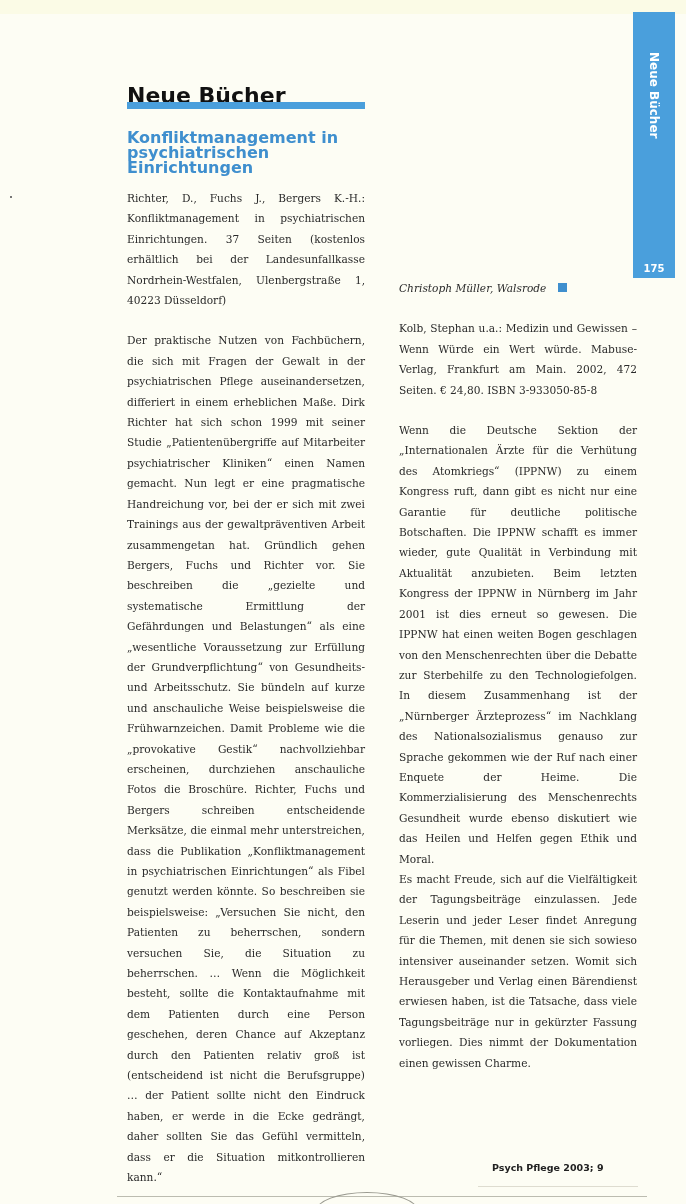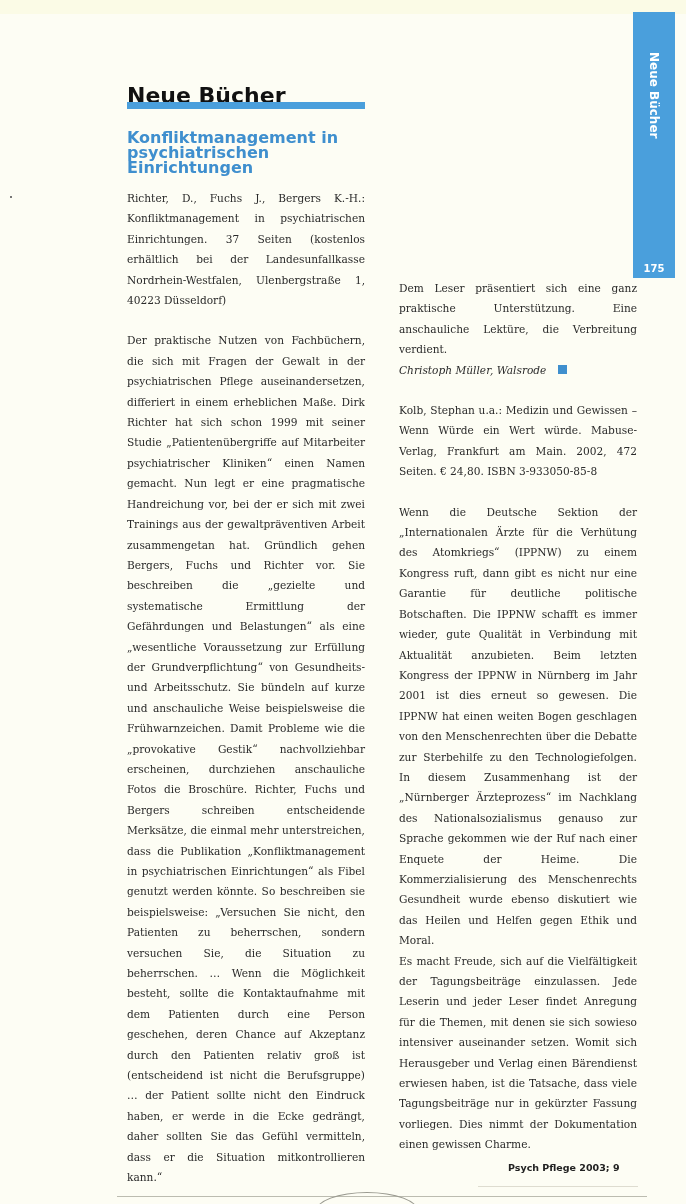--- a/index.html
+++ b/index.html
@@ -99,21 +99,21 @@
     }
     .end-mark {
       display: inline-block;
       width: 9px; height: 9px;
       background: #3f8fce;
       margin-left: 12px;
       vertical-align: 0px;
     }
     .footer-ref {
       position: absolute;
-      left: 508px; top: 1162px;
+      left: 492px; top: 1162px;
       font-family: "DejaVu Sans", "Liberation Sans", sans-serif;
       font-weight: bold;
       font-size: 9.5px;
       color: #222;
     }
     .footer-rule {
       position: absolute;
       left: 117px; top: 1196px;
       width: 530px; height: 1px;
       background: #bcbcb0;
@@ -154,21 +154,20 @@
 </div>
 
 <div class="col col-left">
   <div class="subhead">Konfliktmanagement in psychiatrischen Einrichtungen</div>
   <p class="para">Richter, D., Fuchs J., Bergers K.-H.: Konfliktmanagement in psychiatrischen Einrichtungen. 37 Seiten (kostenlos erhältlich bei der Landesunfallkasse Nordrhein-Westfalen, Ulenbergstraße 1, 40223 Düsseldorf)</p>
   <div class="gap"></div>
   <p class="para">Der praktische Nutzen von Fachbüchern, die sich mit Fragen der Gewalt in der psychiatrischen Pflege auseinandersetzen, differiert in einem erheblichen Maße. Dirk Richter hat sich schon 1999 mit seiner Studie „Patientenübergriffe auf Mitarbeiter psychiatrischer Kliniken“ einen Namen gemacht. Nun legt er eine pragmatische Handreichung vor, bei der er sich mit zwei Trainings aus der gewaltpräventiven Arbeit zusammengetan hat. Gründlich gehen Bergers, Fuchs und Richter vor. Sie beschreiben die „gezielte und systematische Ermittlung der Gefährdungen und Belastungen“ als eine „wesentliche Voraussetzung zur Erfüllung der Grundverpflichtung“ von Gesundheits- und Arbeitsschutz. Sie bündeln auf kurze und anschauliche Weise beispielsweise die Frühwarnzeichen. Damit Probleme wie die „provokative Gestik“ nachvollziehbar erscheinen, durchziehen anschauliche Fotos die Broschüre. Richter, Fuchs und Bergers schreiben entscheidende Merksätze, die einmal mehr unterstreichen, dass die Publikation „Konfliktmanagement in psychiatrischen Einrichtungen“ als Fibel genutzt werden könnte. So beschreiben sie beispielsweise: „Versuchen Sie nicht, den Patienten zu beherrschen, sondern versuchen Sie, die Situation zu beherrschen. … Wenn die Möglichkeit besteht, sollte die Kontaktaufnahme mit dem Patienten durch eine Person geschehen, deren Chance auf Akzeptanz durch den Patienten relativ groß ist (entscheidend ist nicht die Berufsgruppe) … der Patient sollte nicht den Eindruck haben, er werde in die Ecke gedrängt, daher sollten Sie das Gefühl vermitteln, dass er die Situation mitkontrollieren kann.“</p>
 </div>
 
 <div class="col col-right">
-  <p class="para">Dem Leser präsentiert sich eine ganz praktische Unterstützung. Eine anschauliche Lektüre, die Verbreitung verdient.</p>
   <div class="signature">
     <span>Christoph Müller, Walsrode</span><span class="end-mark"></span>
   </div>
   <div class="gap"></div>
   <p class="para">Kolb, Stephan u.a.: Medizin und Gewissen – Wenn Würde ein Wert würde. Mabuse-Verlag, Frankfurt am Main. 2002, 472 Seiten. € 24,80. ISBN 3-933050-85-8</p>
   <div class="gap"></div>
   <p class="para">Wenn die Deutsche Sektion der „Internationalen Ärzte für die Verhütung des Atomkriegs“ (IPPNW) zu einem Kongress ruft, dann gibt es nicht nur eine Garantie für deutliche politische Botschaften. Die IPPNW schafft es immer wieder, gute Qualität in Verbindung mit Aktualität anzubieten. Beim letzten Kongress der IPPNW in Nürnberg im Jahr 2001 ist dies erneut so gewesen. Die IPPNW hat einen weiten Bogen geschlagen von den Menschenrechten über die Debatte zur Sterbehilfe zu den Technologiefolgen. In diesem Zusammenhang ist der „Nürnberger Ärzteprozess“ im Nachklang des Nationalsozialismus genauso zur Sprache gekommen wie der Ruf nach einer Enquete der Heime. Die Kommerzialisierung des Menschenrechts Gesundheit wurde ebenso diskutiert wie das Heilen und Helfen gegen Ethik und Moral.</p>
   <p class="para">Es macht Freude, sich auf die Vielfältigkeit der Tagungsbeiträge einzulassen. Jede Leserin und jeder Leser findet Anregung für die Themen, mit denen sie sich sowieso intensiver auseinander setzen. Womit sich Herausgeber und Verlag einen Bärendienst erwiesen haben, ist die Tatsache, dass viele Tagungsbeiträge nur in gekürzter Fassung vorliegen. Dies nimmt der Dokumentation einen gewissen Charme.</p>
 </div>
 

